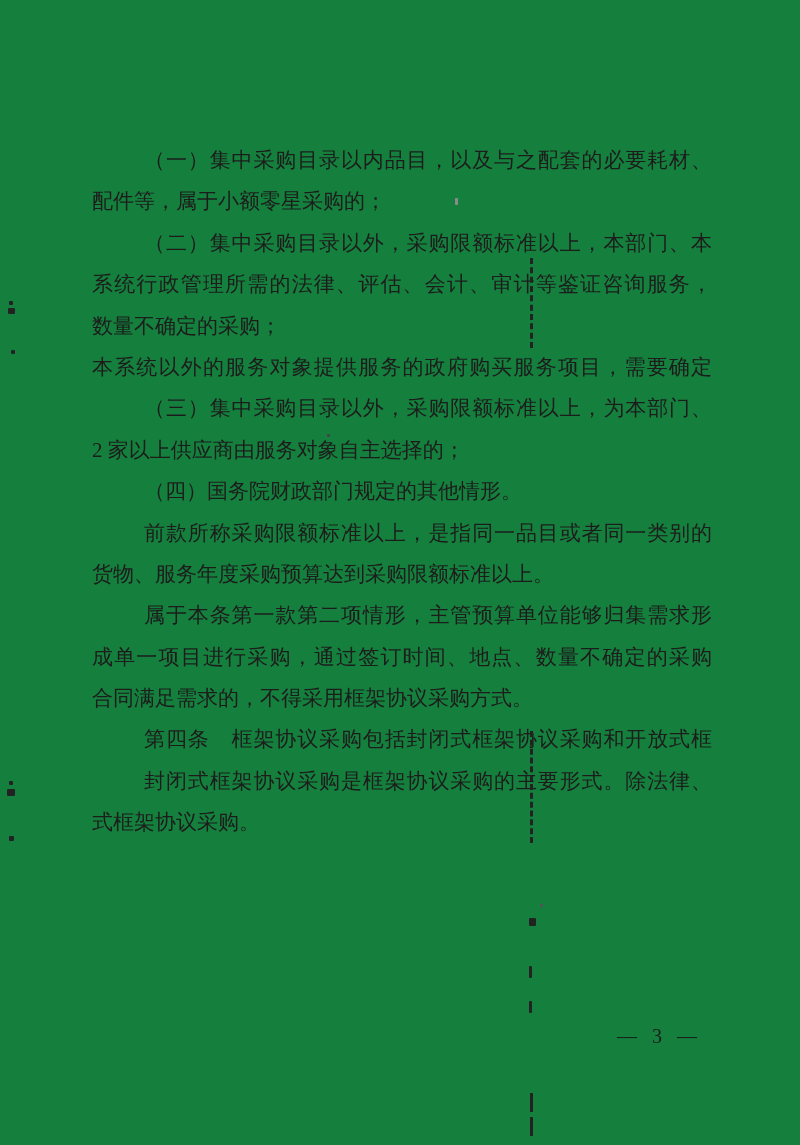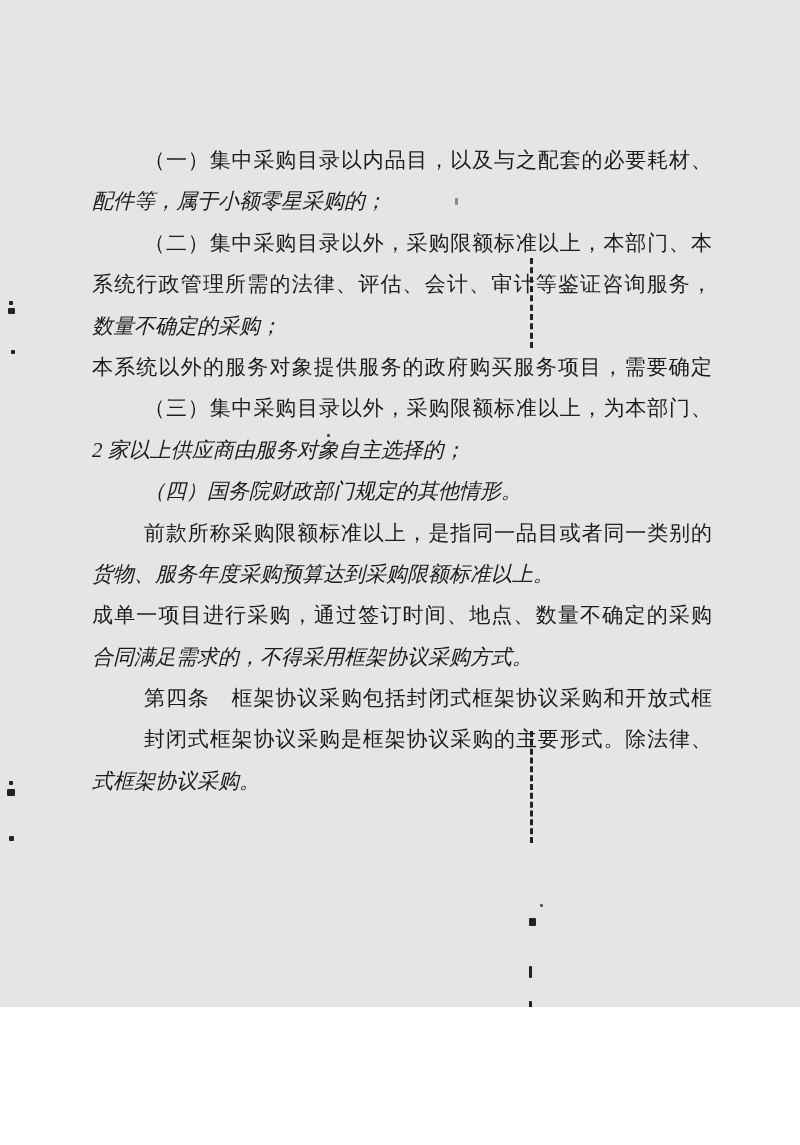--- a/index.html
+++ b/index.html
@@ -3,22 +3,22 @@
 <meta charset="utf-8">
 <style>
   html, body {
     margin: 0;
     padding: 0;
     background: #ffffff;
   }
   .page {
     position: relative;
     width: 800px;
-    height: 1007px;
-    background: #e5e5e5;
+    height: 1145px;
+    background: #15803d;
     overflow: hidden;
     font-family: "Liberation Serif", "DejaVu Serif", serif;
     color: #1c1c1c;
   }
   .content {
     position: absolute;
     left: 92px;
     top: 140px;
     width: 620px;
   }
@@ -28,21 +28,21 @@
     line-height: 41.4px;
     font-size: 21px;
     text-align: justify;
     text-align-last: justify;
     text-justify: distribute;
     text-justify: inter-character;
     white-space: nowrap;
     color: #1c1c1c;
   }
   .line.indent { padding-left: 52px; }
-  .line.last { text-align-last: left; font-style: italic; }
+  .line.last { text-align-last: left; }
   .line .b { font-weight: 400; margin-top: 44px; }
   .page-number {
     position: absolute;
     top: 1022px;
     right: 98px;
     font-size: 20px;
     line-height: 28px;
     letter-spacing: 5px;
     color: #1c1c1c;
   }
@@ -102,20 +102,21 @@
     <div class="para">
       <div class="line indent last">（四）国务院财政部门规定的其他情形。</div>
     </div>
 
     <div class="para">
       <div class="line indent">前款所称采购限额标准以上，是指同一品目或者同一类别的</div>
       <div class="line last">货物、服务年度采购预算达到采购限额标准以上。</div>
     </div>
 
     <div class="para">
+      <div class="line indent">属于本条第一款第二项情形，主管预算单位能够归集需求形</div>
       <div class="line">成单一项目进行采购，通过签订时间、地点、数量不确定的采购</div>
       <div class="line last">合同满足需求的，不得采用框架协议采购方式。</div>
     </div>
 
     <div class="para">
       <div class="line indent">
         <span class="b">第四条</span><span>　框架协议采购包括封闭式框架协议采购和开放式框</span>
       </div>
     </div>
 

